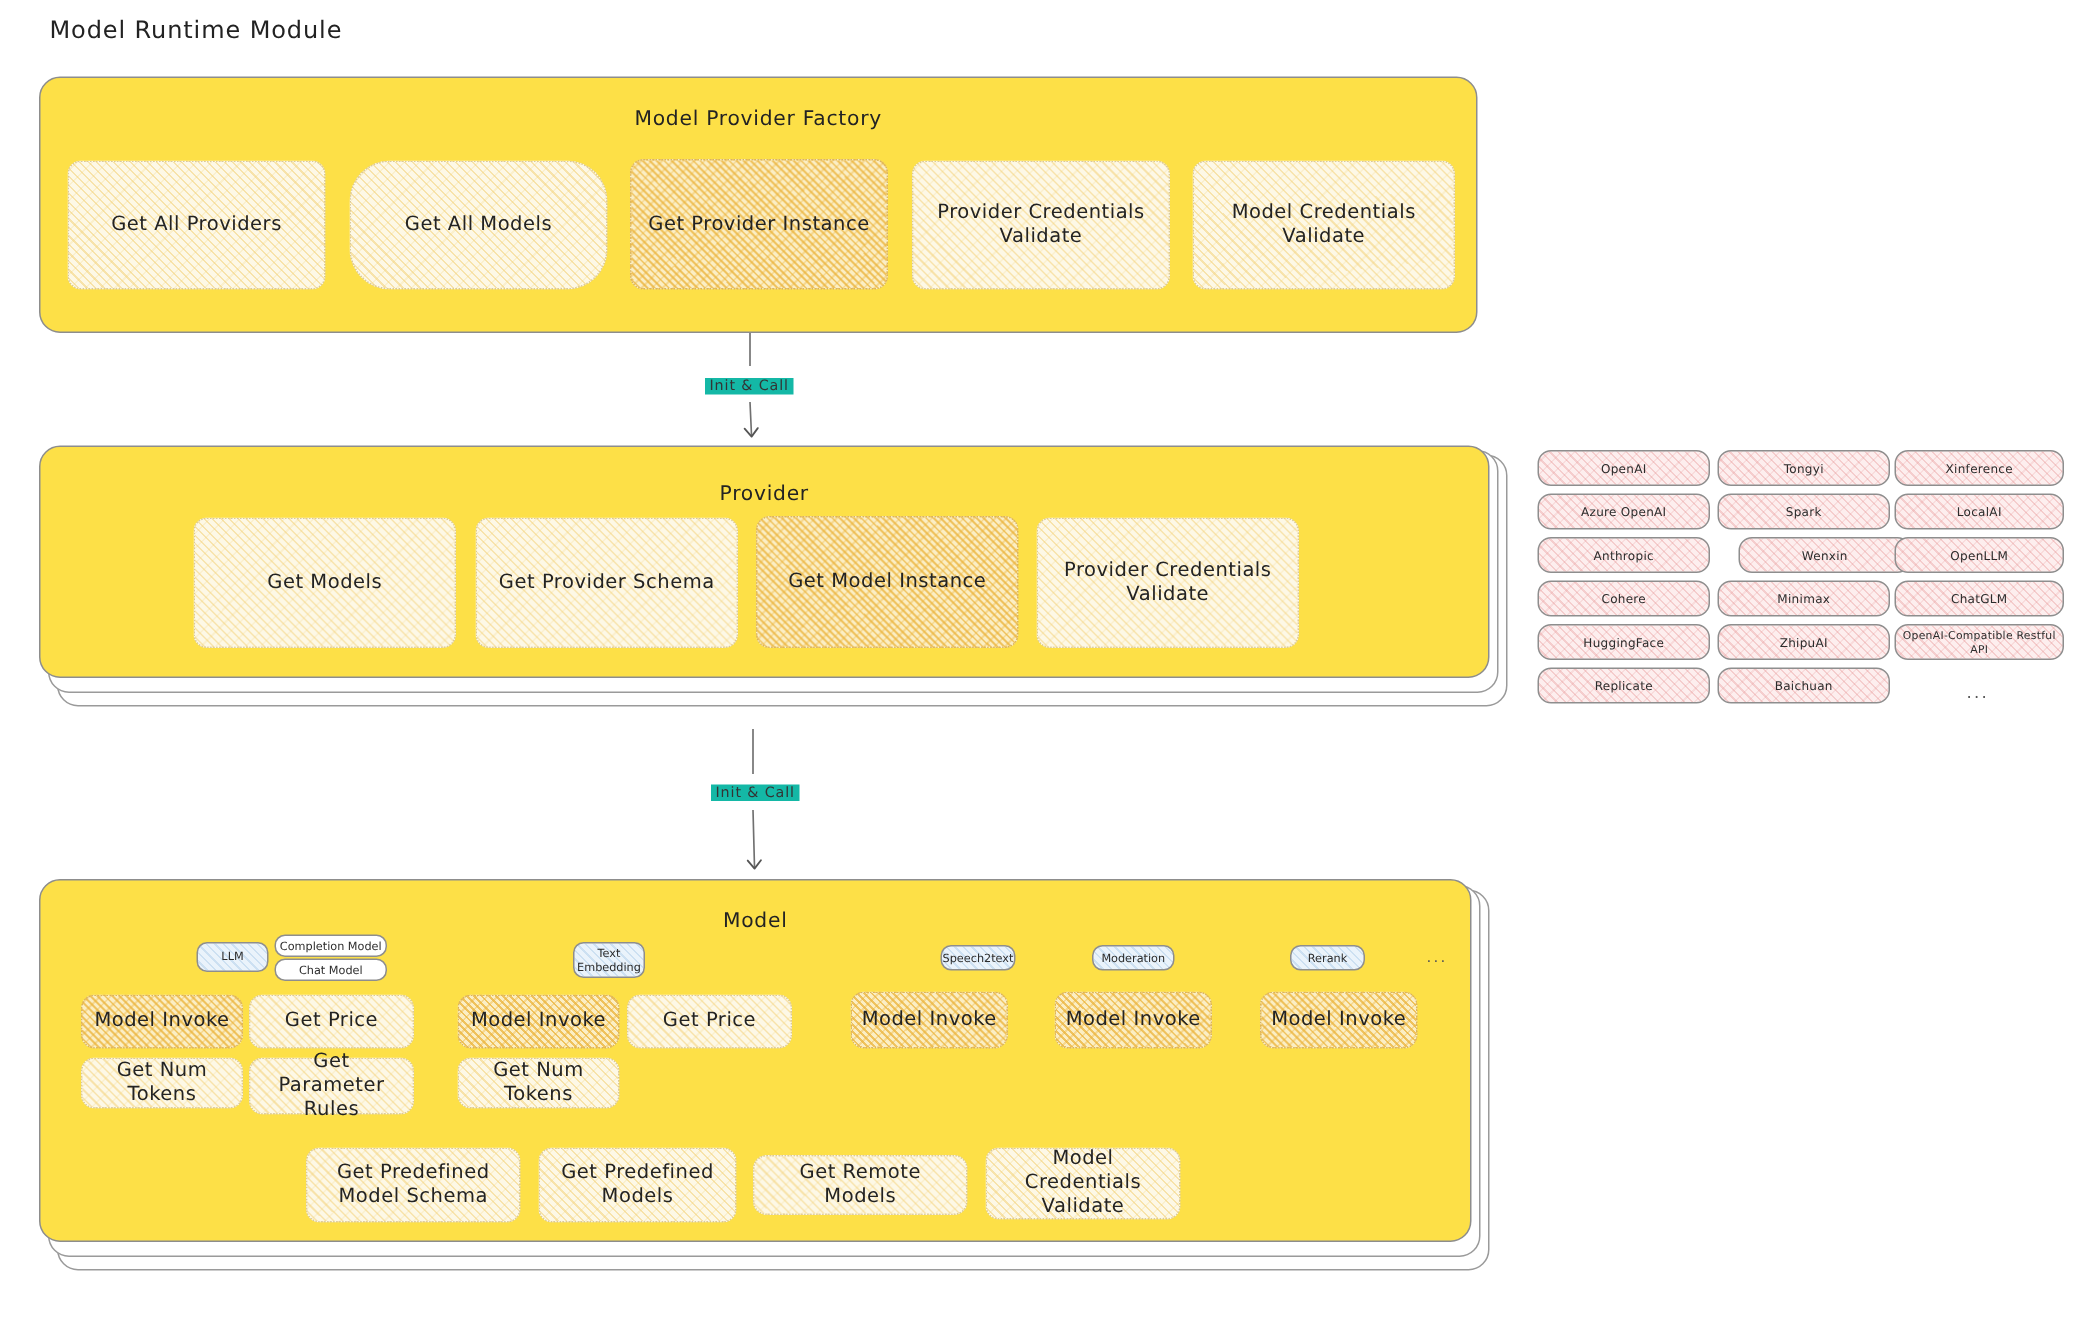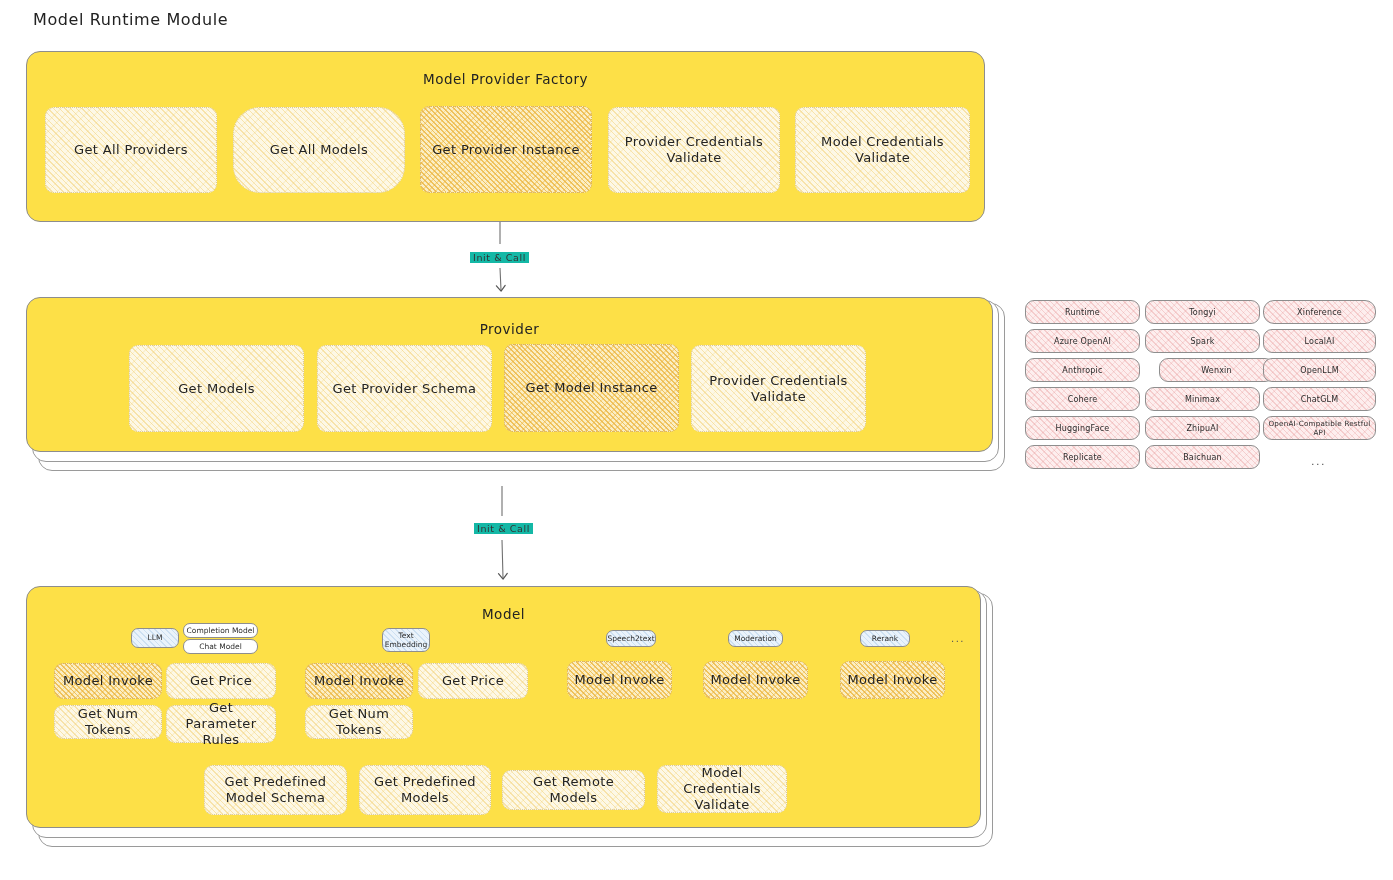--- a/index.html
+++ b/index.html
@@ -151,21 +151,21 @@
   </div>
   <div class="node n-dark" style="left:504px;top:344px;width:175px;height:88px;z-index:3;">
     <span>Get Model Instance</span>
   </div>
   <div class="node n-light" style="left:691px;top:345px;width:175px;height:87px;z-index:3;">
     <span>Provider Credentials Validate</span>
   </div>
 
   <div id="provider-list">
       <div class="chip-pink" style="left: 1025px; top: 300px; width: 115px; height: 24px;">
-        <span>Runtime</span>
+        <span>OpenAI</span>
       </div>
       <div class="chip-pink" style="left: 1025px; top: 329px; width: 115px; height: 24px;">
         <span>Azure OpenAI</span>
       </div>
       <div class="chip-pink" style="left: 1025px; top: 358px; width: 115px; height: 24px;">
         <span>Anthropic</span>
       </div>
       <div class="chip-pink" style="left: 1025px; top: 387px; width: 115px; height: 24px;">
         <span>Cohere</span>
       </div>
@@ -186,21 +186,21 @@
       </div>
       <div class="chip-pink" style="left: 1145px; top: 387px; width: 115px; height: 24px;">
         <span>Minimax</span>
       </div>
       <div class="chip-pink" style="left: 1145px; top: 416px; width: 115px; height: 24px;">
         <span>ZhipuAI</span>
       </div>
       <div class="chip-pink" style="left: 1145px; top: 445px; width: 115px; height: 24px;">
         <span>Baichuan</span>
       </div>
-      <div class="chip-pink" style="left: 1263px; top: 300px; width: 113px; height: 24px; border-radius: 11px;">
+      <div class="chip-pink" style="left: 1263px; top: 300px; width: 113px; height: 24px;">
         <span>Xinference</span>
       </div>
       <div class="chip-pink" style="left: 1263px; top: 329px; width: 113px; height: 24px;">
         <span>LocalAI</span>
       </div>
       <div class="chip-pink" style="left: 1263px; top: 358px; width: 113px; height: 24px;">
         <span>OpenLLM</span>
       </div>
       <div class="chip-pink" style="left: 1263px; top: 387px; width: 113px; height: 24px;">
         <span>ChatGLM</span>
@@ -222,21 +222,21 @@
   </div>
   <div class="chip-white" style="left:183px;top:623px;width:75px;height:15px;z-index:3;">
     <span>Completion Model</span>
   </div>
   <div class="chip-white" style="left:183px;top:639px;width:75px;height:15px;z-index:3;">
     <span>Chat Model</span>
   </div>
   <div class="chip-blue" style="left:382px;top:628px;width:48px;height:24px;z-index:3;">
     <span>Text Embedding</span>
   </div>
-  <div class="chip-blue" style="left:606px;top:630px;width:50px;height:17px;z-index:3;">
+  <div class="chip-blue" style="left:627px;top:630px;width:50px;height:17px;z-index:3;">
     <span>Speech2text</span>
   </div>
   <div class="chip-blue" style="left:728px;top:630px;width:55px;height:17px;z-index:3;">
     <span>Moderation</span>
   </div>
   <div class="chip-blue" style="left:860px;top:630px;width:50px;height:17px;z-index:3;">
     <span>Rerank</span>
   </div>
   <div class="ellipsis" style="left:951px;top:633px;font-size:10px;z-index:3;">...</div>
 

